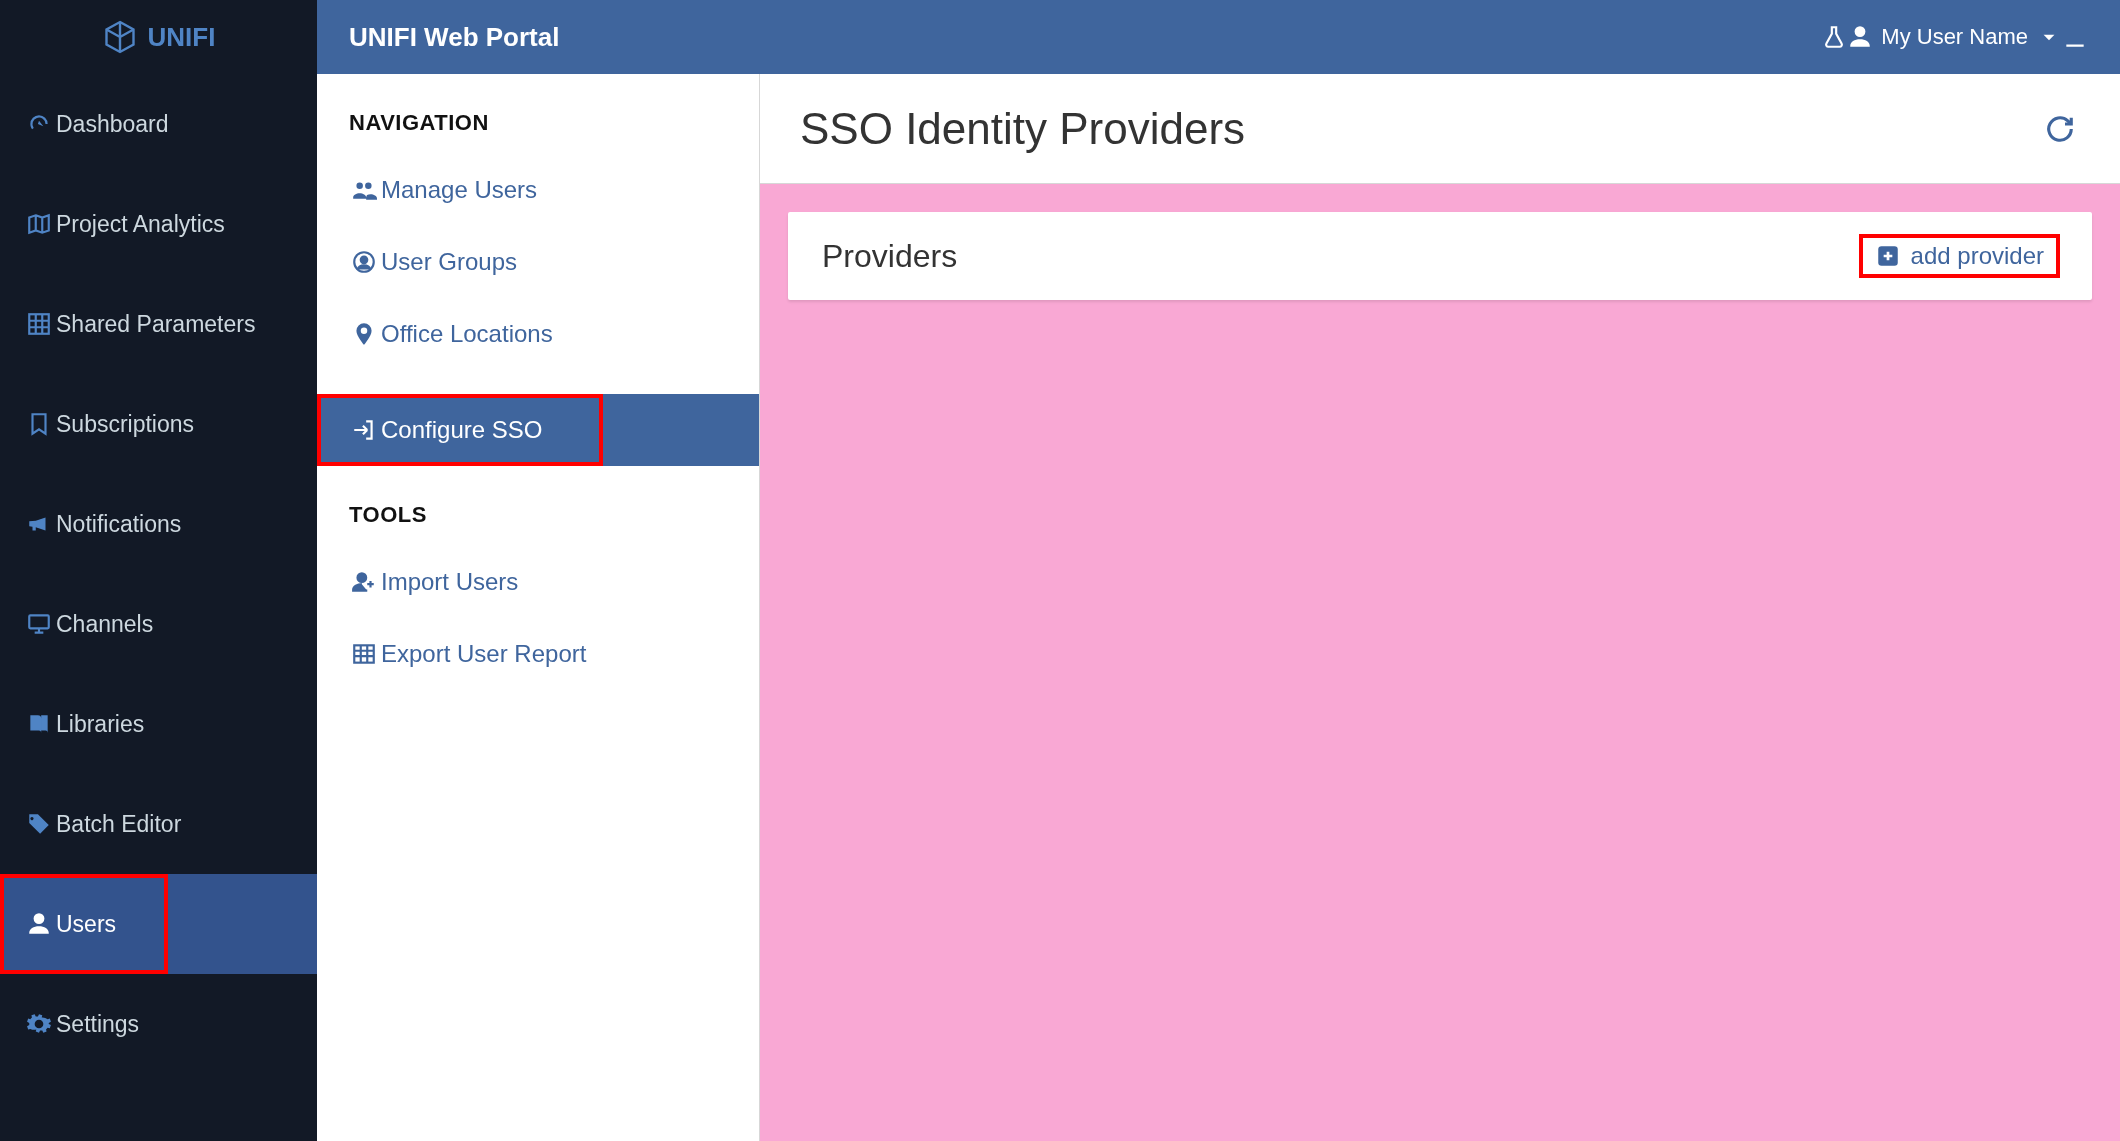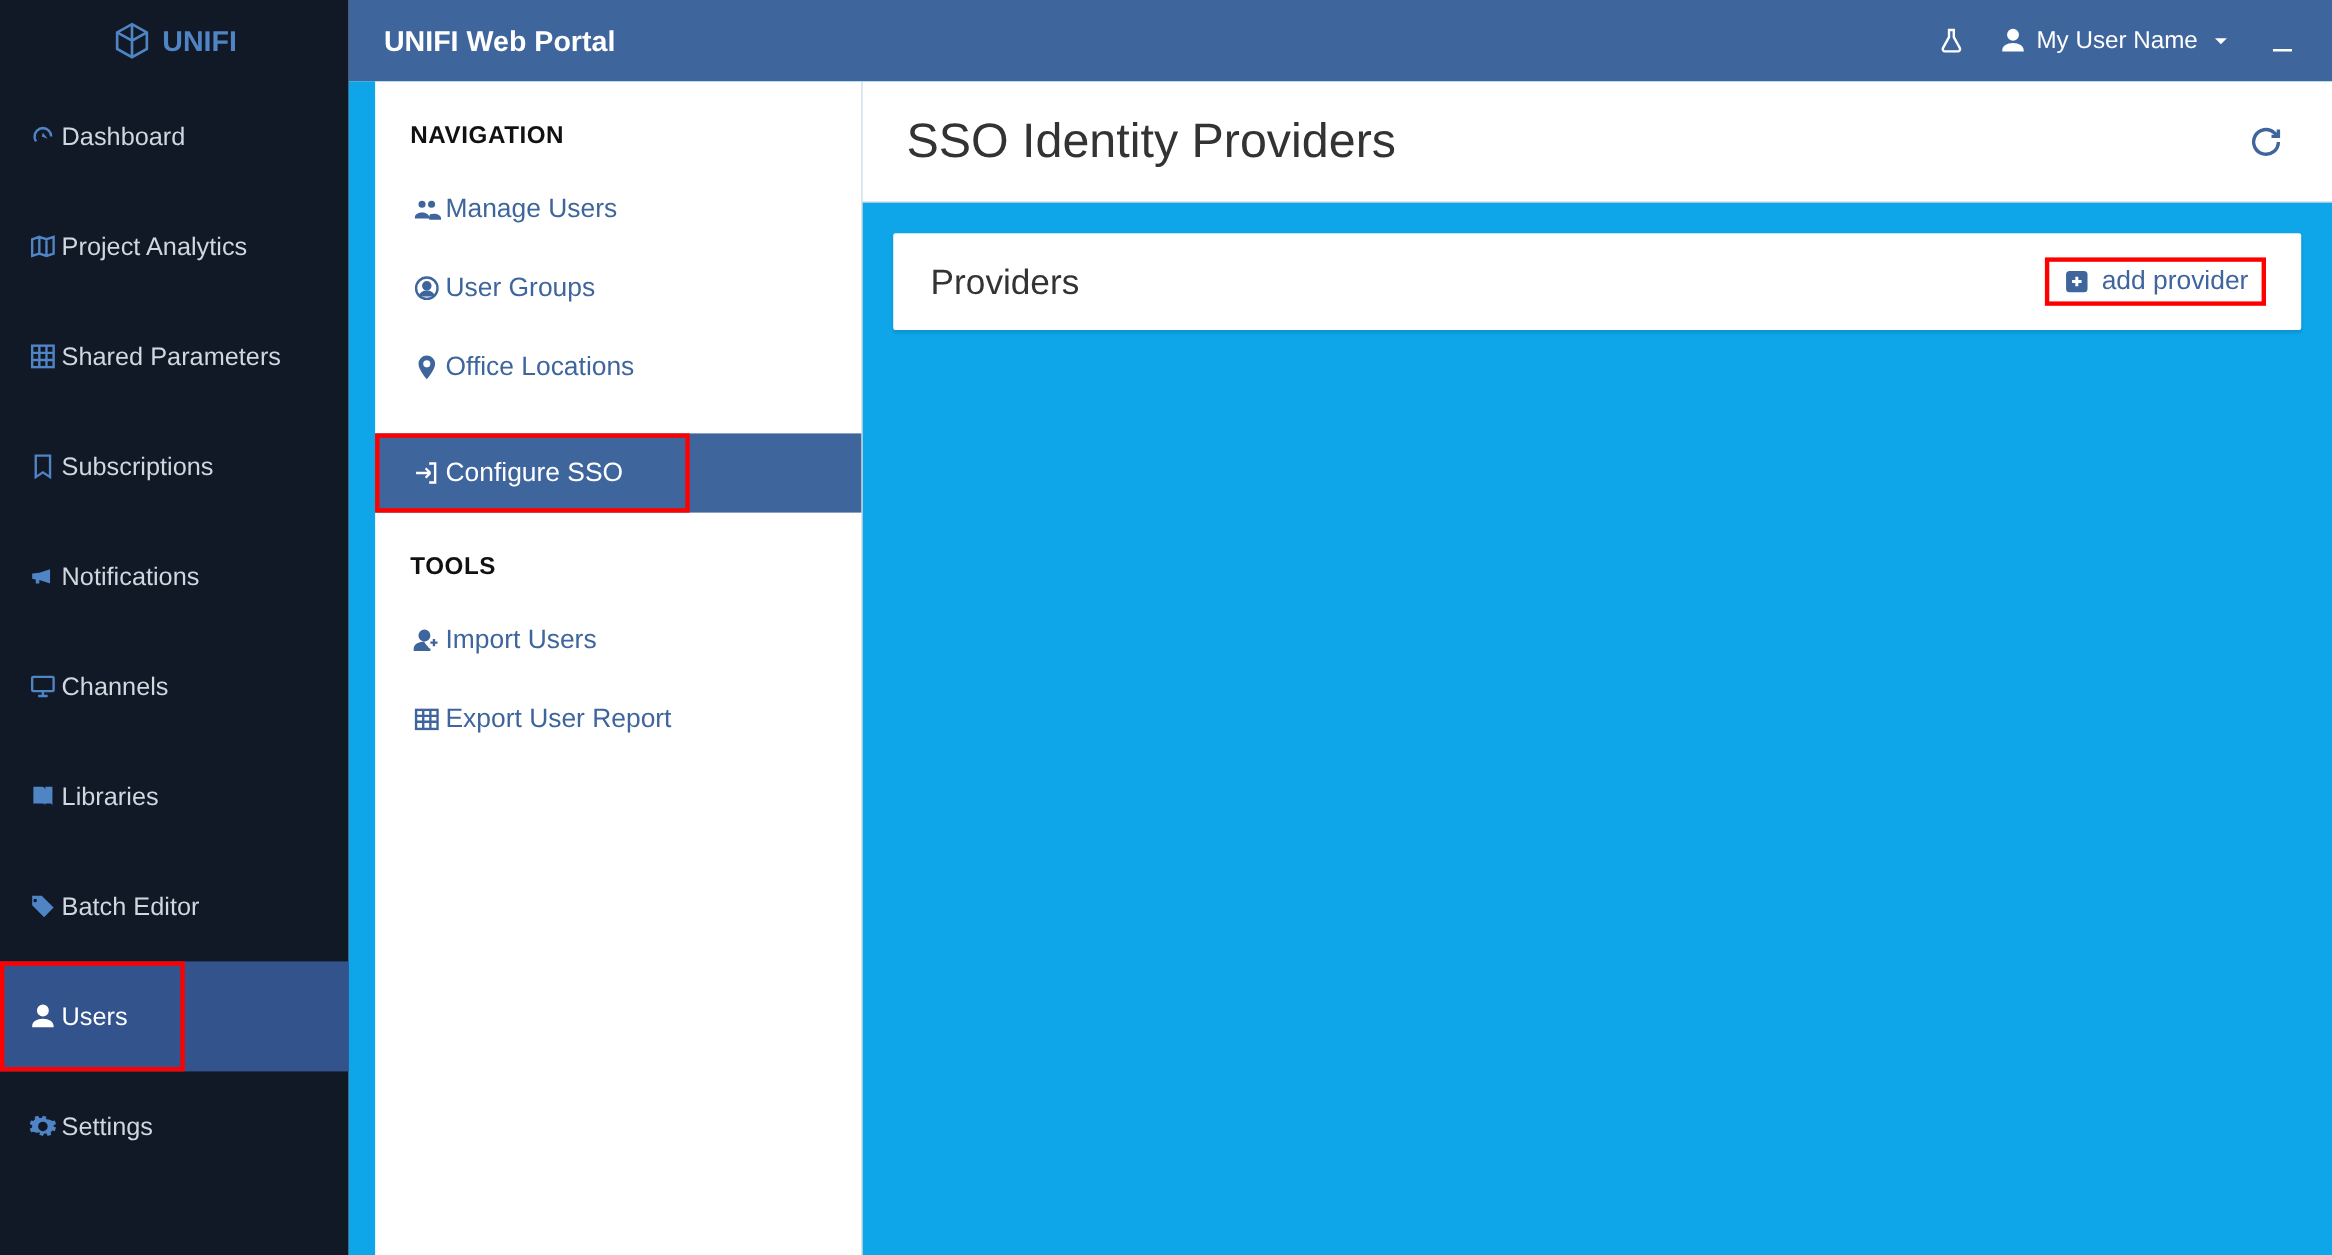--- a/index.html
+++ b/index.html
@@ -51,27 +51,27 @@
   height: 74px;
   background: #3f659d;
   color: #ffffff;
   display: flex; align-items: center;
   padding: 0 32px;
   font-size: 26px;
 }
 .topbar-title { font-weight: 600; }
 .topbar-spacer { flex: 1; }
 .topbar-actions {
-  display: flex; align-items: center; gap: 30px;
+  display: flex; align-items: center; 
   font-size: 22px;
 }
 .topbar-user { display: flex; align-items: center; gap: 8px; cursor: pointer; }
 
 
-.body-row { flex: 1; display: flex; background: #0ea5e9; padding-left: 24px; }
+.body-row { flex: 1; display: flex; background: #f9a8d4; }
 .nav-col {
   width: 443px; min-width: 443px;
   background: #ffffff;
   border-right: 1px solid #d7d7d7;
 }
 .nav-section-title {
   font-weight: 800; font-size: 22px;
   color: #111;
   padding: 36px 32px 18px 32px;
   letter-spacing: .5px;

